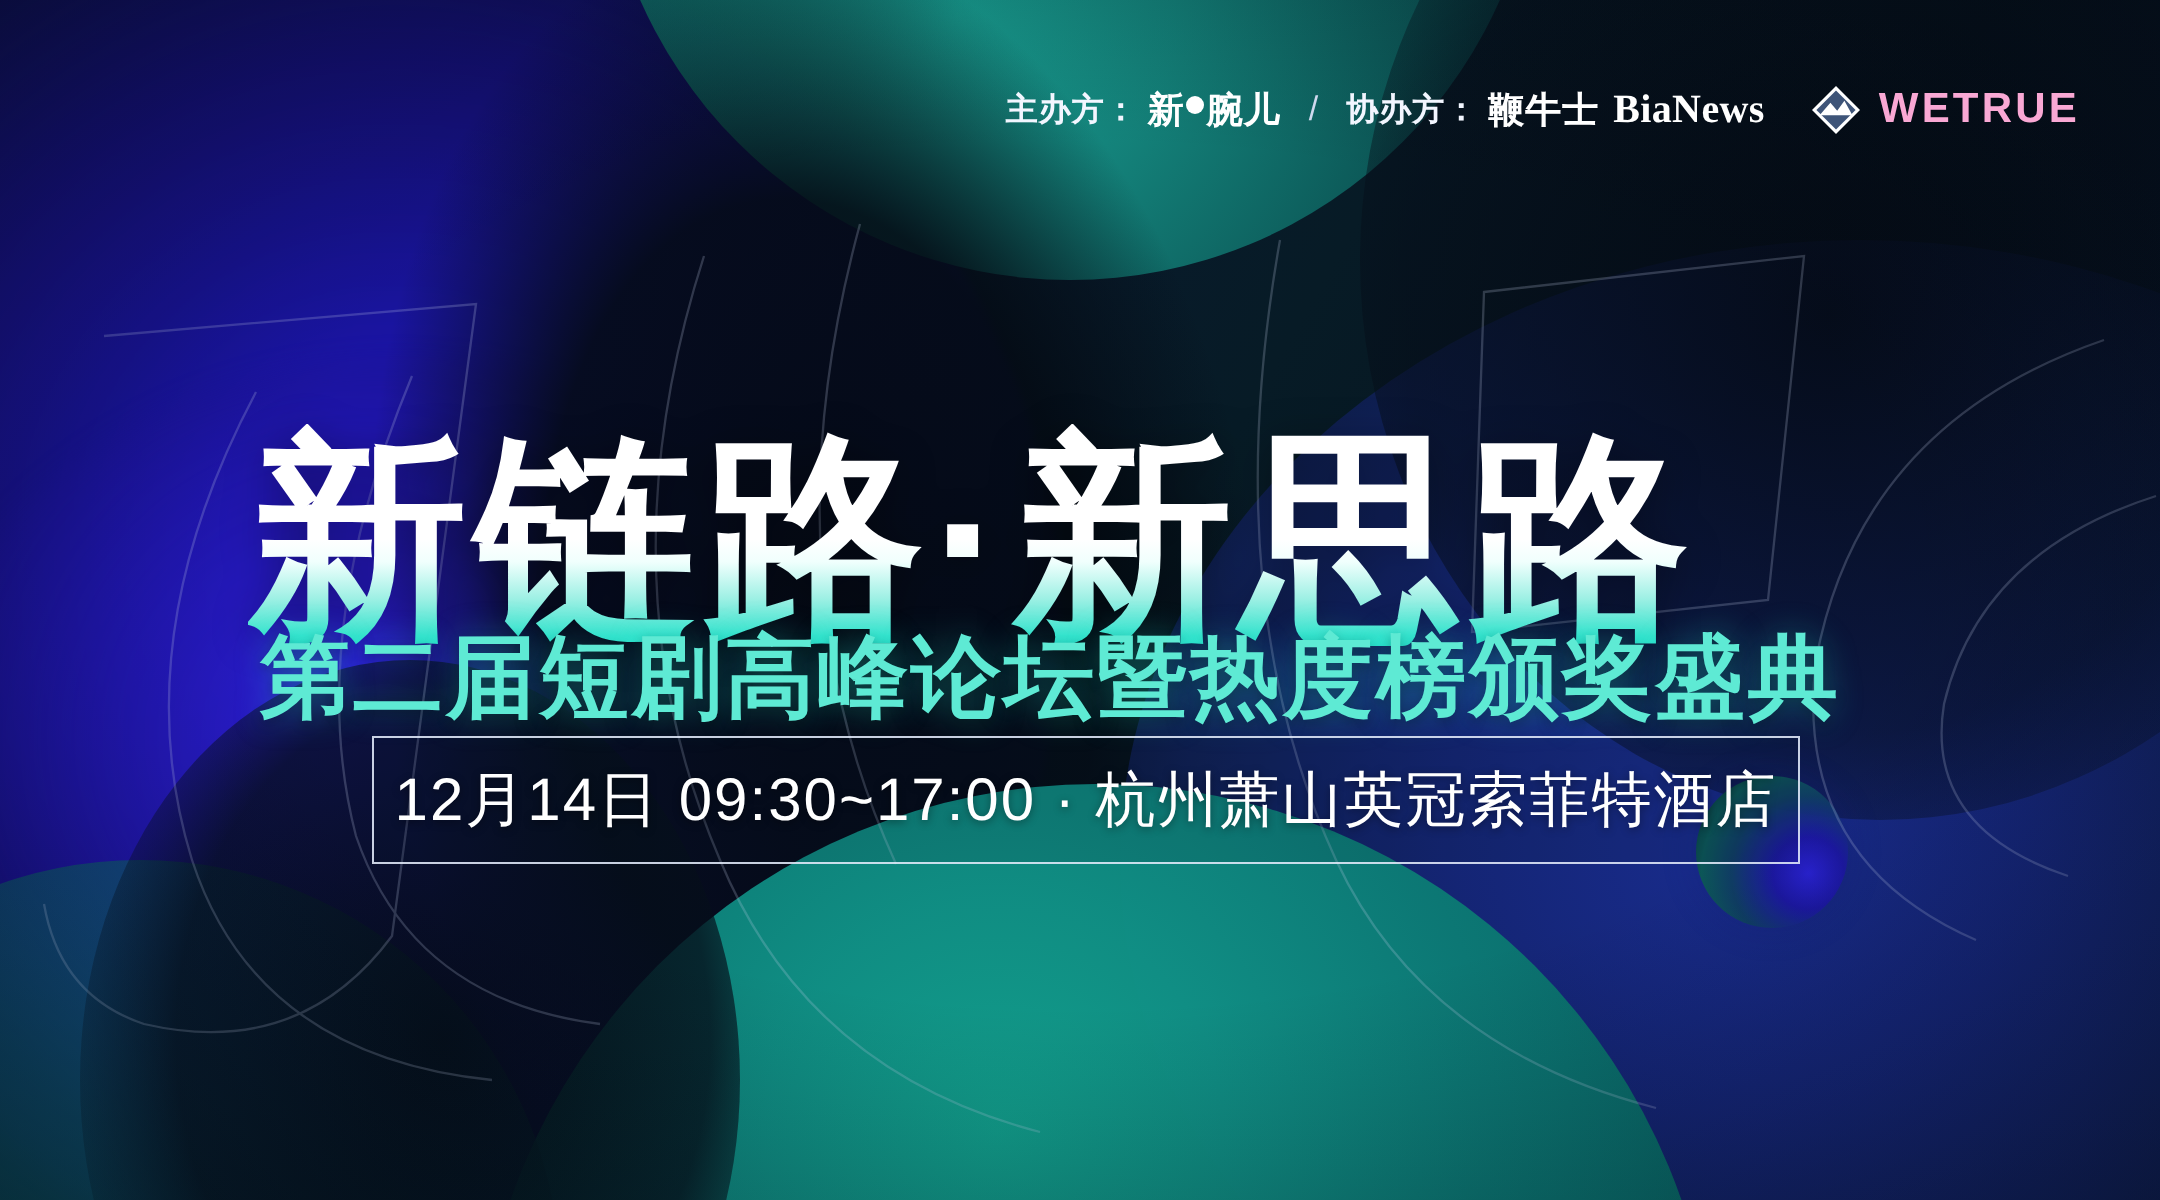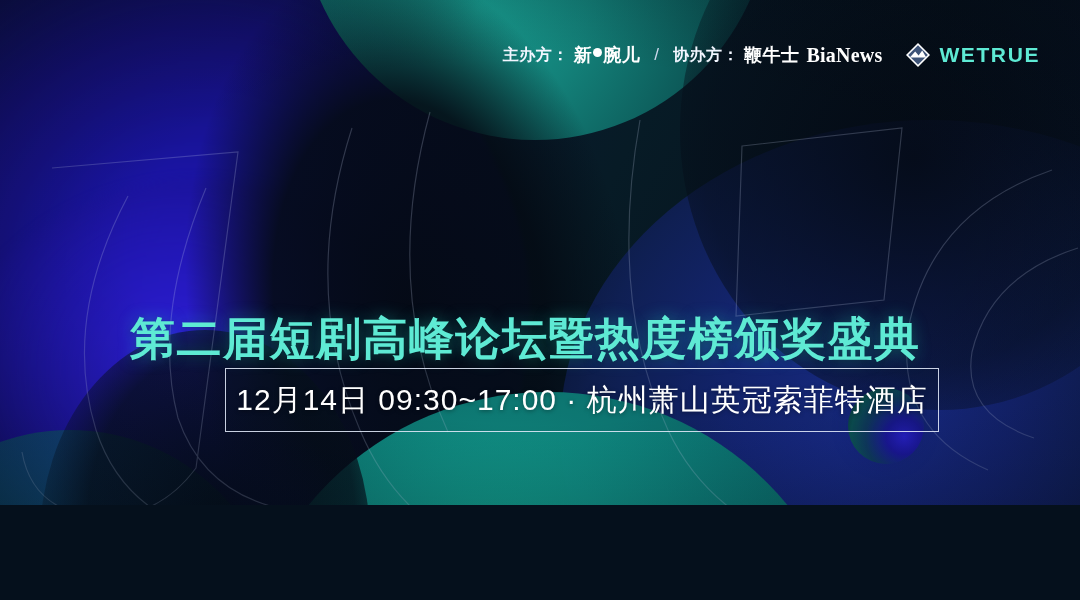--- a/index.html
+++ b/index.html
@@ -3,21 +3,21 @@
 <meta charset="utf-8">
 <style>
   html, body {
     margin: 0;
     padding: 0;
     background: #05101c;
   }
   #poster {
     position: relative;
     width: 1080px;
-    height: 505px;
+    height: 600px;
     overflow: hidden;
     font-family: "Liberation Sans", "DejaVu Sans", sans-serif;
     background: #07101e;
     user-select: none;
   }
 
   
   .bg-layer {
     position: absolute;
     inset: 0;
@@ -216,21 +216,21 @@
   .wetrue-logo {
     display: flex;
     align-items: center;
     gap: 8px;
     margin-left: 12px;
   }
   .wetrue-text {
     font-size: 21px;
     font-weight: 800;
     letter-spacing: 1.6px;
-    color: #5eead4;
+    color: #f9a8d4;
   }
 
   .headline {
     position: absolute;
     left: 124px;
     top: 138px;
     font-size: 110px;
     line-height: 1.05;
     font-weight: 900;
     letter-spacing: 4px;
@@ -262,21 +262,20 @@
     left: 186px;
     top: 368px;
     width: 714px;
     height: 64px;
     border: 1.6px solid rgba(228,236,252,.88);
     box-sizing: border-box;
     display: flex;
     align-items: center;
     justify-content: center;
     background: rgba(8,22,38,0.12);
-    margin-left: 39px;
   }
   .infobox-text {
     font-size: 30px;
     font-weight: 500;
     letter-spacing: 1px;
     color: #ffffff;
     white-space: nowrap;
     text-shadow: 0 1px 4px rgba(0,0,0,.4);
   }
 </style>
@@ -342,20 +341,21 @@
         <svg width="26" height="26" viewBox="0 0 26 26">
           <polygon points="13,1 25,13 13,25 1,13" fill="#ffffff"></polygon>
           <polygon points="13,3.2 22.8,13 13,22.8 3.2,13" fill="#3e5478"></polygon>
           <polygon points="4.8,15.6 10.2,9.4 13.6,13.4 17.2,8.4 21.2,15.6" fill="#ffffff"></polygon>
         </svg>
         <span class="wetrue-text">WETRUE</span>
       </div>
 
     </div>
 
+    <h1 class="headline">新链路·新思路</h1>
 
     <h2 class="subhead">第二届短剧高峰论坛暨热度榜颁奖盛典</h2>
 
     <div class="infobox">
       <span class="infobox-text">12月14日  09:30~17:00 · 杭州萧山英冠索菲特酒店</span>
     </div>
 
   </div>
 </div>
 

